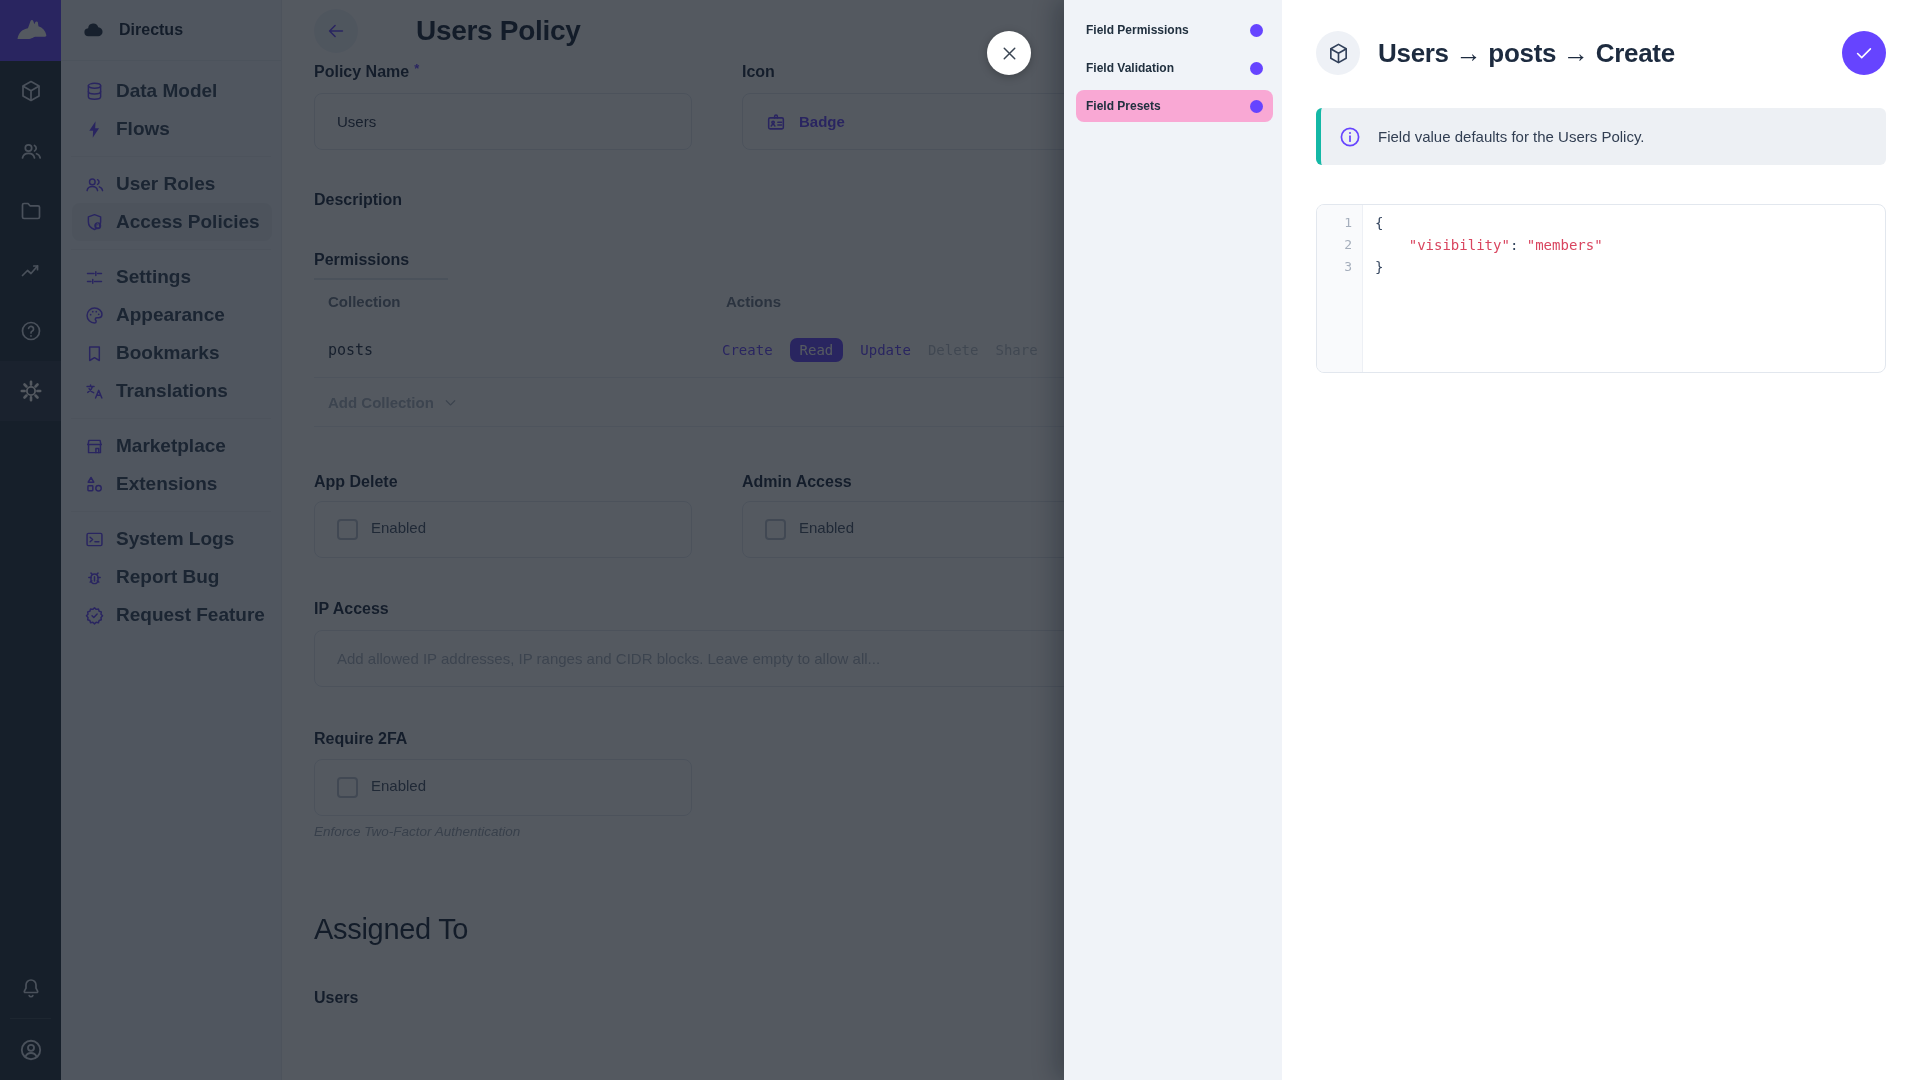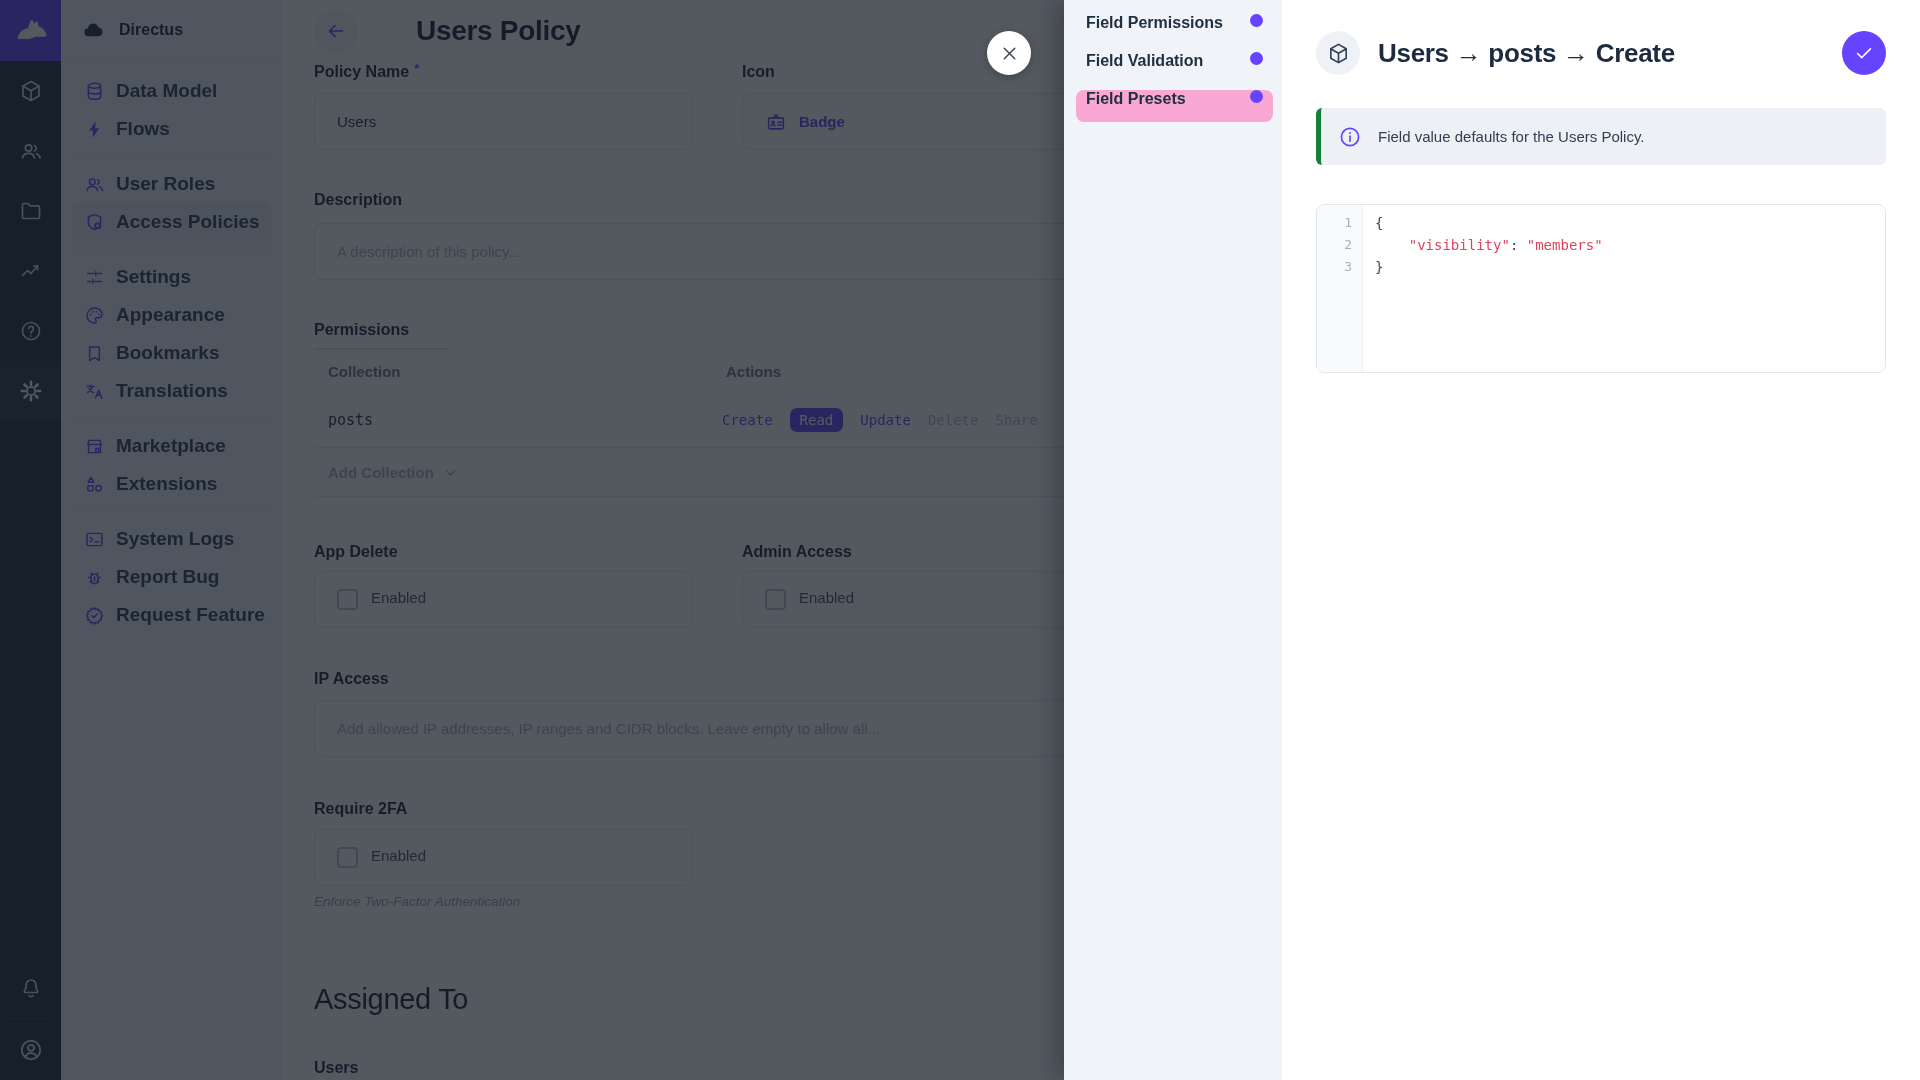--- a/index.html
+++ b/index.html
@@ -69,30 +69,30 @@
   .users-label{margin-top:42px;font-size:16px;font-weight:600;color:#1b2a40}
 
   
   .dim-overlay{position:absolute;left:0;top:0;width:1064px;height:1080px;background:rgba(18,25,34,.72);z-index:10}
 
   
   .close-btn{position:absolute;left:987px;top:31px;width:44px;height:44px;border-radius:50%;background:#fff;border:none;z-index:30;display:flex;align-items:center;justify-content:center;color:#3a4553;cursor:pointer;box-shadow:0 2px 8px rgba(0,0,0,.25)}
 
   
   .drawer-nav{position:absolute;left:1064px;top:0;width:218px;height:1080px;background:#f0f3f8;z-index:20;box-shadow:-8px 0 22px rgba(8,14,24,.28);padding-top:14px}
-  .dtab{height:32px;margin:0 9px 6px 12px;border-radius:8px;display:flex;justify-content:space-between;padding:0 10px;font-size:16px;font-weight:600;color:#21303f;cursor:pointer}
+  .dtab{height:32px;margin:0 9px 6px 12px;border-radius:8px;display:flex;align-items:center;justify-content:space-between;padding:0 10px;font-size:12px;font-weight:600;color:#21303f;cursor:pointer}
   .dtab.active{background:#f9a8d4}
   .dot{width:13px;height:13px;border-radius:50%;background:#6644ff;flex:0 0 auto}
 
   .drawer-main{position:absolute;left:1282px;top:0;width:638px;height:1080px;background:#fff;z-index:20;padding:0 34px}
   .drawer-header{margin-top:31px;height:44px;display:flex;align-items:center}
   .d-icon-circle{width:44px;height:44px;border-radius:50%;background:#eef1f6;display:flex;align-items:center;justify-content:center;color:#31405a}
   .d-title{margin-left:18px;font-size:26px;font-weight:700;color:#1d2b3f;letter-spacing:-.3px}
   .save-btn{margin-left:auto;width:44px;height:44px;border-radius:50%;background:#6644ff;border:none;display:flex;align-items:center;justify-content:center;color:#fff;cursor:pointer}
-  .banner{margin-top:33px;height:57px;background:#edf0f4;border-left:5px solid #15803d;border-radius:6px;display:flex;align-items:center;padding-left:17px}
+  .banner{margin-top:33px;height:57px;background:#edf0f4;border-left:5px solid #14b8a6;border-radius:6px;display:flex;align-items:center;padding-left:17px}
   .banner .binfo{color:#6644ff;flex:0 0 auto}
   .banner-text{margin-left:16px;font-size:15px;color:#313e52}
   .editor{margin-top:39px;height:169px;border:1px solid #e2e7ee;border-radius:8px;display:flex;overflow:hidden;background:#fff;cursor:text}
   .gutter{width:46px;background:#f9fafc;border-right:1px solid #edf0f5;padding:7px 10px 0 0;text-align:right;font-family:"DejaVu Sans Mono",monospace;font-size:13px;line-height:22px;color:#a5aebc}
   .code{padding:7px 0 0 12px;font-family:"DejaVu Sans Mono",monospace;font-size:14px;line-height:22px;color:#35465f;flex:1}
   .code-line{white-space:pre}
   .tok-string{color:#d9455f}
 </style>
 </head>
 <body>
@@ -354,23 +354,20 @@
                 <path d="M6.8 16.4c.4-1.1 1.1-1.7 2-1.7s1.6.6 2 1.7"></path>
                 <path d="M14 12.3h4M14 15.3h4"></path>
               </svg>
             </span>
           <span>Badge</span>
         </span>
       </div>
     </div>
 
     <div class="f-label mt40">Description</div>
-    <div class="box area full mt13">
-      <span class="placeholder">A description of this policy...</span>
-    </div>
 
     <div class="f-label mt40">Permissions</div>
     <div class="perm-table mt8">
       <div class="perm-topline"></div>
       <div class="perm-head">
         <div>Collection</div>
         <div>Actions</div>
       </div>
       <div class="perm-row">
         <div class="coll-name">posts</div>

